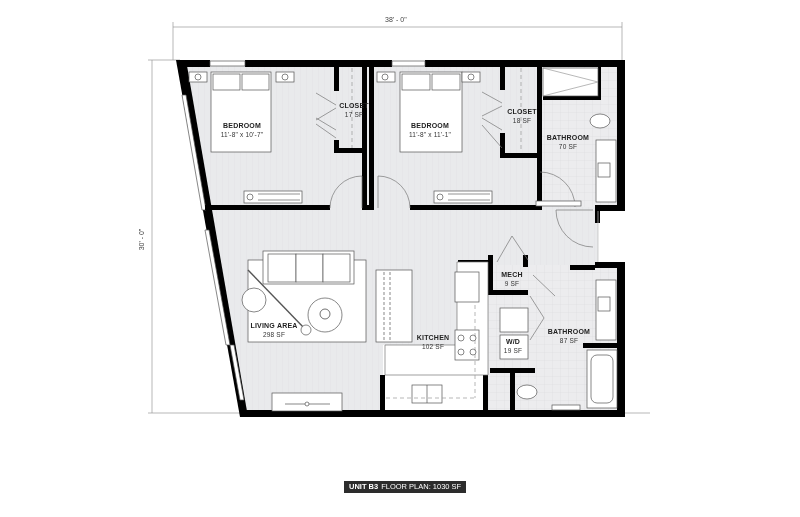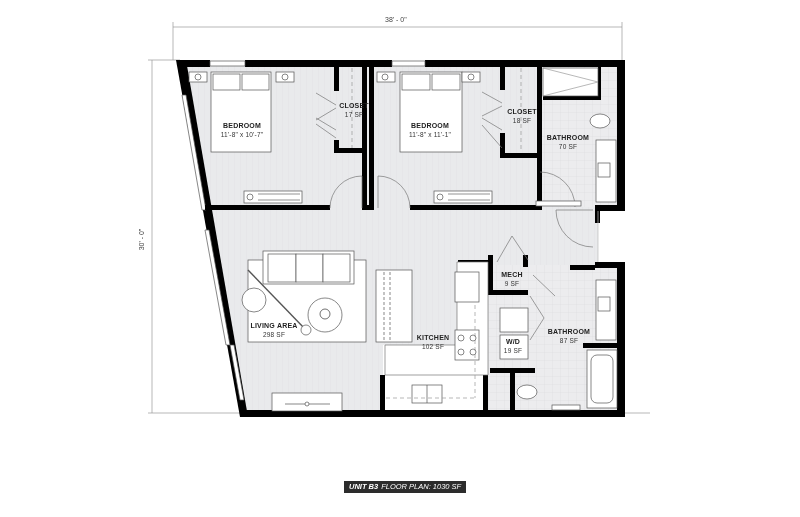--- a/index.html
+++ b/index.html
@@ -6,21 +6,21 @@
   body { width: 800px; height: 517px; position: relative; overflow: hidden;
          font-family: "Liberation Sans", "DejaVu Sans", sans-serif; }
   #plan { position: absolute; left: 0; top: 0; }
   .lbl { position: absolute; font-size: 7px; color: #222; text-align: center;
          letter-spacing: 0.2px; white-space: nowrap; transform: translateX(-50%); line-height: 9px; }
   .lbl .name { font-weight: bold; display: block; }
   .lbl .sub { display: block; font-size: 6.5px; color: #333; }
   .dim { position: absolute; font-size: 7px; color: #444; white-space: nowrap; }
   .dim-v { transform: rotate(-90deg); transform-origin: center; }
   .caption { position: absolute; left: 344px; top: 481px; height: 12px; padding: 0 5px;
-             background: #2c2c2c; color: #fff; font-size: 7.5px; line-height: 12px; white-space: nowrap; font-style: italic; }
+             background: #2c2c2c; color: #fff; font-size: 7.5px; line-height: 12px; white-space: nowrap; }
   .caption b { font-weight: bold; margin-right: 3px; }
 </style>
 </head>
 <body>
 
 <svg id="plan" width="800" height="517" viewBox="0 0 800 517">
   <defs>
     <pattern id="planks" width="6" height="10" patternUnits="userSpaceOnUse">
       <rect width="6" height="10" fill="#e9eaec"></rect>
       <line x1="0" y1="0" x2="0" y2="10" stroke="#dcdde0" stroke-width="0.6"></line>

